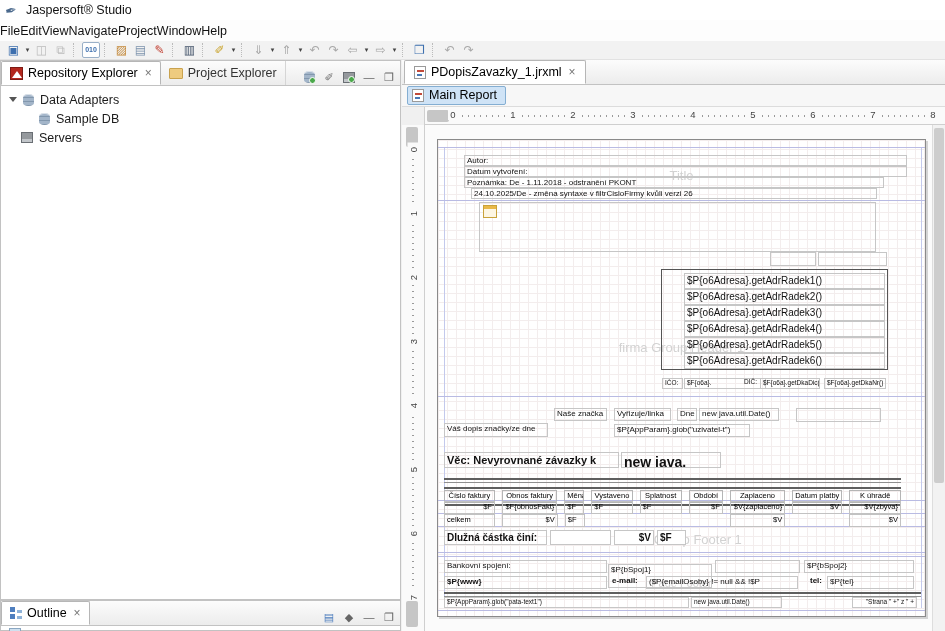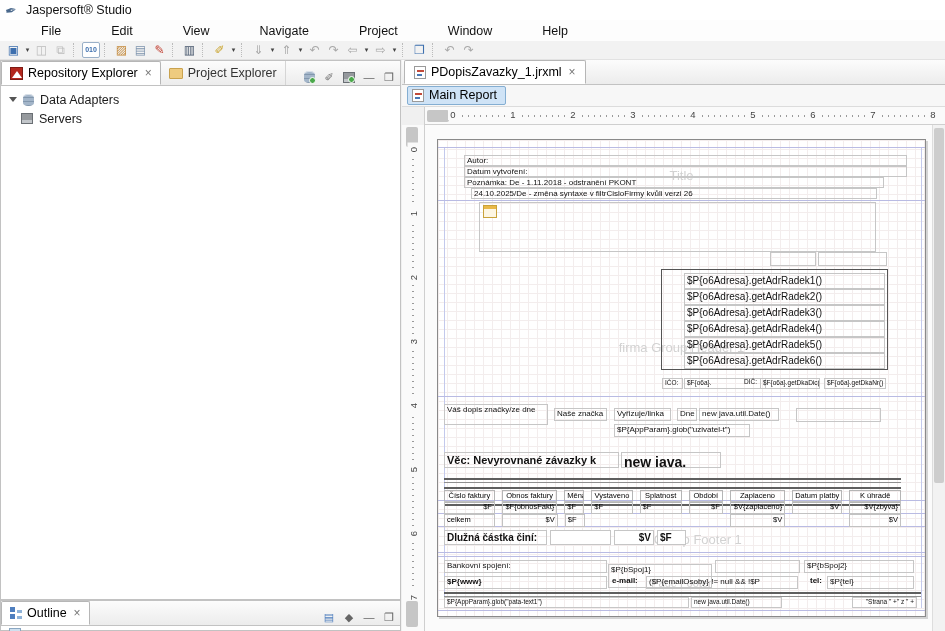--- a/index.html
+++ b/index.html
@@ -7,21 +7,21 @@
     font-family:"Liberation Sans",sans-serif; }
   #app { position:relative; width:945px; height:631px; background:#f0f0f0; }
 
   
   #titlebar { position:absolute; left:0; top:0; width:945px; height:20px; background:#fff;
     display:flex; align-items:center; padding-left:5px; font-size:12.5px; color:#111; }
   .feather { display:inline-block; width:16px; height:16px; color:#49688c; font-size:14px;
     transform:rotate(-12deg); margin-right:5px; line-height:16px; }
   #menubar { position:absolute; left:0; top:20px; width:945px; height:21px; background:#fdfdfd;
     display:flex; align-items:center; font-size:12.5px; color:#111; }
-  #menubar .mi { padding:2px 9px; cursor:default;margin-left:32px; }
+  #menubar .mi { padding:2px 0; cursor:default; }
   #toolbar { position:absolute; left:0; top:41px; width:945px; height:19px; background:#f2f2f2;
     display:flex; align-items:center; padding-left:4px; border-bottom:1px solid #e2e2e2; }
   .tbi { display:inline-block; width:17px; height:16px; text-align:center; font-size:12px;
     line-height:16px; margin:0 1px; }
   .tbi010 { font-size:7px; font-weight:bold; letter-spacing:0; width:18px;
     border:1px solid #9ab0c8; border-radius:2px; line-height:13px; background:#fff; }
   .caret { font-size:7px; color:#444; width:9px; display:inline-block; text-align:center; }
   .tsep { width:5px; height:14px; border-left:1px dotted #bbb; margin:0 3px; }
   .c-blue  { color:#3d6fae; } .c-gray { color:#bdbdbd; } .c-org { color:#c4893a; }
   .c-db    { color:#7d93ad; } .c-red  { color:#c0392b; } .c-dark { color:#44546a; }
@@ -226,20 +226,25 @@
       <div class="baricon">—</div>
       <div class="baricon">❐</div>
     </div>
     <div id="tree">
       <div class="trow">
         <span class="chev"></span>
         <span class="db-ic"></span>
         <span>Data Adapters</span>
       </div>
       <div class="trow">
+        <span class="ind" style="width:32px"></span>
+        <span class="db-ic"></span>
+        <span>Sample DB</span>
+      </div>
+      <div class="trow">
         <span class="ind" style="width:14px"></span>
         <span class="srv-ic"></span>
         <span>Servers</span>
       </div>
     </div>
   </div>
 
   <div id="outlinep">
     <div class="tabbar">
       <div class="vtab active">
@@ -330,21 +335,21 @@
         <div class="el" style="left:246px;top:213px;width:201px;height:16px;font-size:10px">$P{o6Adresa}.getAdrRadek6()</div>
 
         <div class="el" style="left:224px;top:238px;width:21px;height:11px;font-size:6.5px">IČO:</div>
         <div class="el" style="left:246px;top:238px;width:82px;height:11px;font-size:6.5px">$F{o6a}.</div>
         <div class="el nb" style="left:304px;top:238px;width:18px;height:11px;font-size:6.5px">DIČ:</div>
         <div class="el" style="left:322px;top:238px;width:60px;height:11px;font-size:6.5px">$F{o6a}.getDkaDic()</div>
         <div class="el" style="left:386px;top:238px;width:62px;height:11px;font-size:6.5px">$F{o6a}.getDkaNr()</div>
 
         <div class="hline" style="top:256px"></div>
 
-        <div class="el" style="left:6px;top:264px;width:104px;height:21px">Váš dopis značky/ze dne</div>
+        <div class="el" style="left:6px;top:283px;width:104px;height:14px">Váš dopis značky/ze dne</div>
         <div class="el" style="left:116px;top:268px;width:53px;height:13px">Naše značka</div>
         <div class="el" style="left:176px;top:268px;width:57px;height:13px">Vyřizuje/linka</div>
         <div class="el" style="left:239px;top:268px;width:20px;height:13px">Dne</div>
         <div class="el" style="left:261px;top:268px;width:80px;height:13px">new java.util.Date()</div>
         <div class="el" style="left:358px;top:268px;width:85px;height:14px"></div>
         <div class="el" style="left:176px;top:284px;width:136px;height:13px">$P{AppParam}.glob("uzivatel-t")</div>
 
         <div class="el bold" style="left:6px;top:312px;width:175px;height:16px;font-size:11px">Věc: Nevyrovnané závazky k</div>
         <div class="el bold" style="left:183px;top:312px;width:100px;height:16px;font-size:14px">new java.</div>
 

